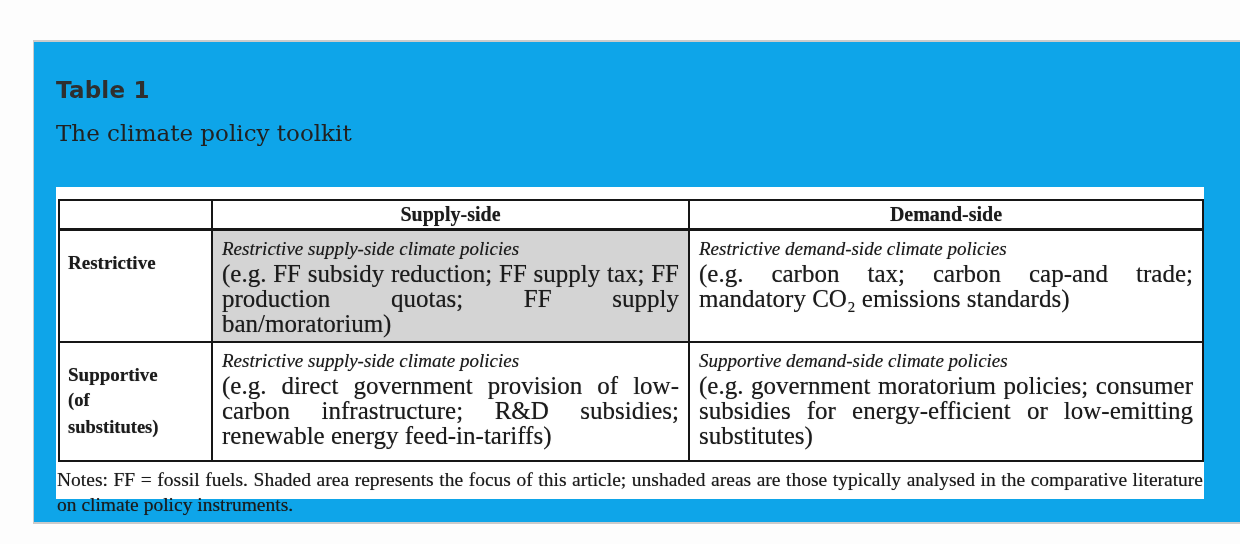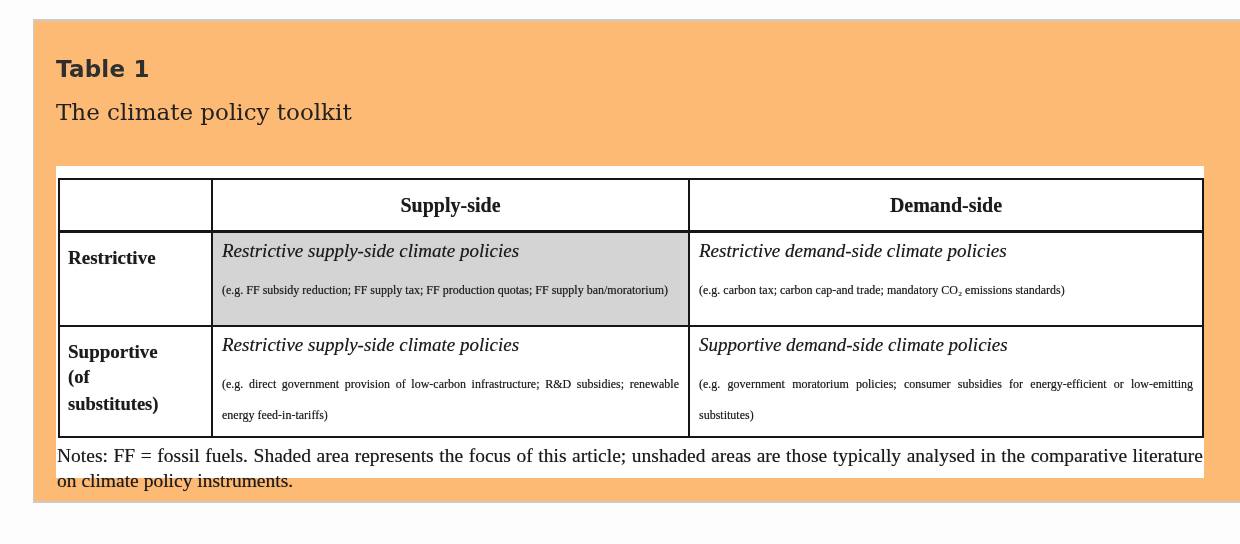--- a/index.html
+++ b/index.html
@@ -1,22 +1,22 @@
 <!DOCTYPE html>
 <html><head>
 <meta charset="utf-8">
 <style>
   * { margin:0; padding:0; box-sizing:border-box; }
   html,body { background:#ffffff; }
   body { width:1240px; height:544px; overflow:hidden; font-family:"Liberation Sans", sans-serif; }
   .page { position:relative; width:1240px; height:544px; background:#fdfdfd; }
 
   .card {
-    position:absolute; left:33px; top:19px; width:1207px; height:484px;
-    background:#fdba74;
+    position:absolute; left:33px; top:40px; width:1207px; height:484px;
+    background:#0ea5e9;
     border-top:2px solid #cbcbcb; border-left:1px solid #cbcbcb; border-bottom:2px solid #cbcbcb;
   }
 
   .caption { margin:34px 0 0 22px; }
   .caption-label {
     font-family:"DejaVu Sans", sans-serif; font-weight:bold;
     font-size:23px; line-height:28px; color:#2f2f2f; letter-spacing:0.2px;
   }
   .caption-title {
     font-family:"DejaVu Serif", serif; font-weight:normal;
@@ -30,29 +30,29 @@
     font-family:"Liberation Serif", serif; color:#1b1b1b;
     text-shadow:0 0 0.7px rgba(20,20,20,0.55);
   }
   .ptable {
     border-collapse:collapse; table-layout:fixed;
     width:1144px; margin:12px 0 0 2px;
   }
   .ptable th, .ptable td { border:2px solid #161616; vertical-align:top; background:#ffffff; }
   .ptable thead th {
     height:29px; font-size:20px; font-weight:bold; text-align:center;
-    line-height:26px; padding:12px; border-bottom:3px solid #161616;
+    line-height:26px; padding:0; border-bottom:3px solid #161616;
   }
-  .row-label-cell { padding:12px 8px;margin-top:40px; }
+  .row-label-cell { padding:19px 8px;margin-top:40px; }
   .row-label { font-size:19px; font-weight:bold; line-height:25px; }
   .row-label-extra { font-size:18.5px; font-weight:bold; line-height:27px; white-space:pre-line; }
   .policy-cell { padding:3px 9px 5px; }
   .policy-cell.shaded { background:#d4d4d4; }
   .policy-heading { text-align:left; font-style:italic; font-size:19px; line-height:25px; margin-top:2px; }
-  .examples { text-align:justify; font-size:12px; line-height:31px; margin-top:12px; }
+  .examples { text-align:justify; font-size:25px; line-height:25px; }
   tr.row-restrictive td { height:94px; }
   tr.row-supportive td { height:92px; }
 
   .notes {
     margin:5px 0 0 1px; width:1146px;
     font-size:19.5px; line-height:25px;
     text-align:justify; color:#1b1b1b;
   }
 </style>
 </head>

